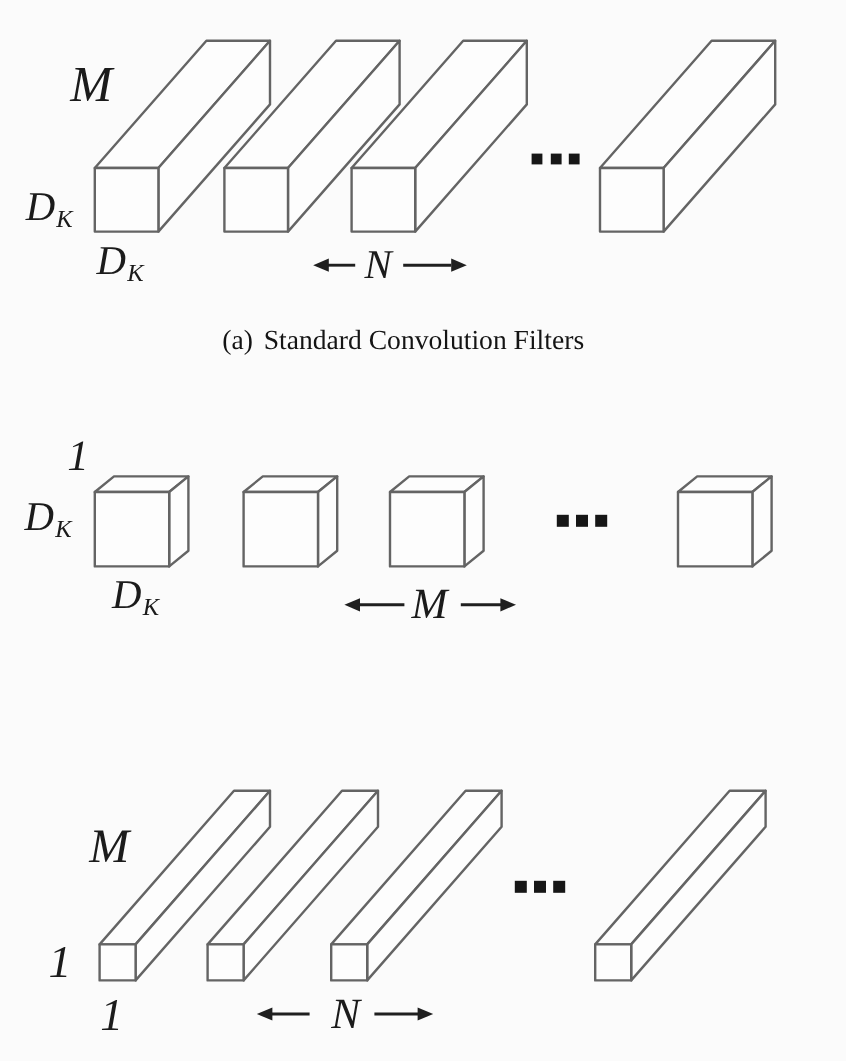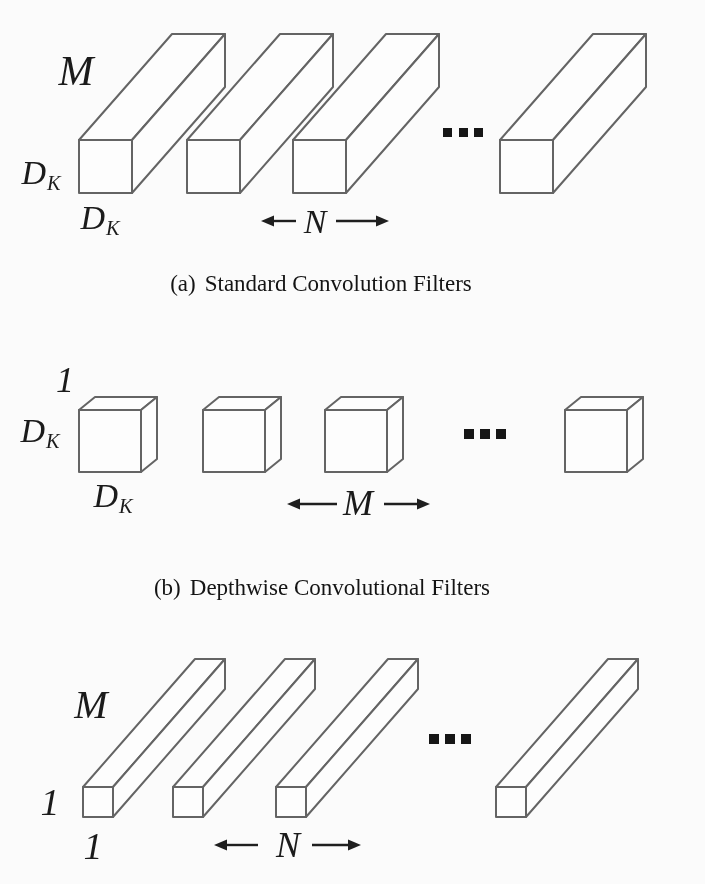--- a/index.html
+++ b/index.html
@@ -171,26 +171,25 @@
         <line class="arrow-line" x1="312" y1="845" x2="349" y2="845"></line>
         <polygon class="arrow-head" points="361,845 348,839.5 348,850.5"></polygon>
       </g>
     </g>
   </svg>
 
   <div class="mlabel" style="left:76px; top:71px; font-size:42px;">M</div>
   <div class="mlabel" style="left:41px; top:175px; font-size:34px;"><span>D</span><span class="msub">K</span></div>
   <div class="mlabel" style="left:100px; top:220px; font-size:34px;"><span>D</span><span class="msub">K</span></div>
   <div class="mlabel" style="left:315px; top:222px; font-size:34px;">N</div>
-  <div class="caption" style="left:321px; top:284px;"><span>(a)</span><span class="cap-text">Standard Convolution Filters</span></div>
+  <div class="caption" style="left:336px; top:284px;"><span>(a)</span><span class="cap-text">Standard Convolution Filters</span></div>
 
   <div class="mlabel" style="left:65px; top:380px; font-size:36px;">1</div>
   <div class="mlabel" style="left:40px; top:433px; font-size:34px;"><span>D</span><span class="msub">K</span></div>
   <div class="mlabel" style="left:113px; top:498px; font-size:34px;"><span>D</span><span class="msub">K</span></div>
   <div class="mlabel" style="left:358px; top:503px; font-size:36px;">M</div>
-  <div class="caption" style="left:322px; top:588px;"><span>(b)</span><span class="cap-text">Depthwise Convolutional Filters</span></div>
 
   <div class="mlabel" style="left:91px; top:705px; font-size:40px;">M</div>
   <div class="mlabel" style="left:50px; top:802px; font-size:38px;">1</div>
   <div class="mlabel" style="left:93px; top:846px; font-size:38px;">1</div>
   <div class="mlabel" style="left:288px; top:845px; font-size:36px;">N</div>
 
 </div>
 
 </body></html>

